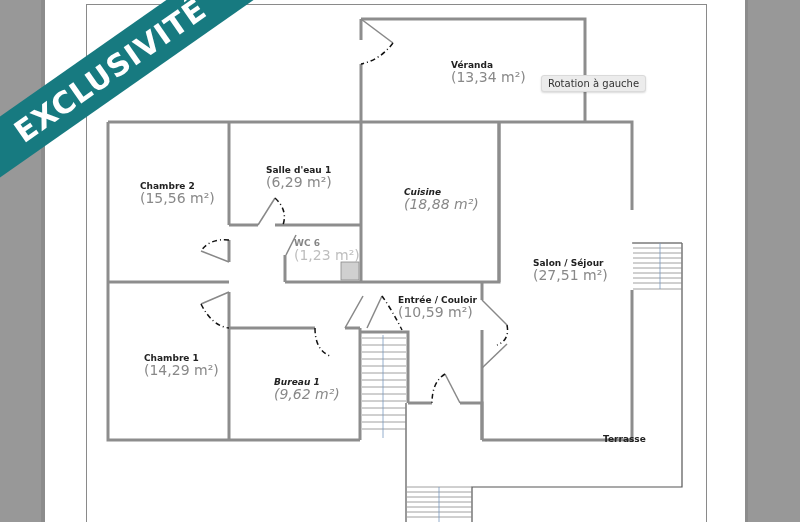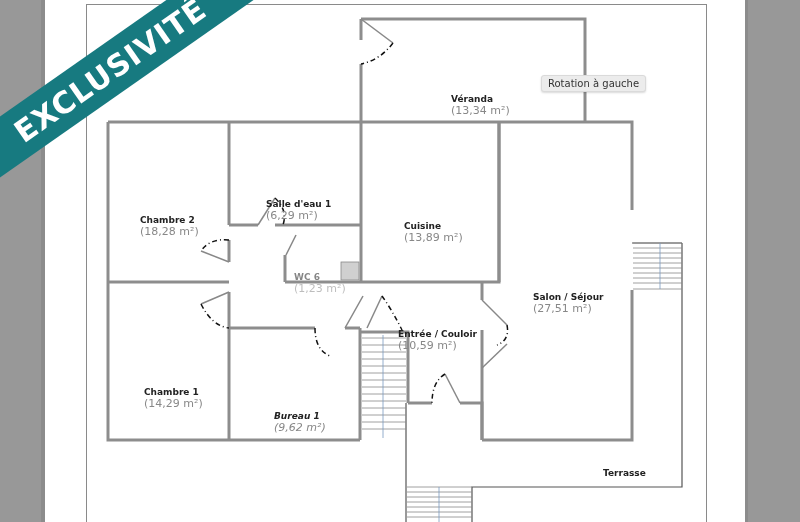--- a/index.html
+++ b/index.html
@@ -14,22 +14,22 @@
     background: #ffffff;
   }
   .page-edge-left { position:absolute; left:41px; top:0; width:4px; height:522px; background:#8c8c8c; }
   .page-edge-right { position:absolute; left:745px; top:0; width:3px; height:522px; background:#8c8c8c; }
   .plan-frame {
     position: absolute; left: 86px; top: 4px; width: 621px; height: 530px;
     border: 1px solid #8a8a8a; box-sizing: border-box;
   }
   svg.plan { position: absolute; left: 0; top: 0; }
   .room-label { position: absolute; text-align: left; white-space: nowrap; }
-  .room-name { font-size: 9px; font-weight: bold; color: #222; display:block; line-height: 12px; margin-top: 34px; }
-  .room-area { font-size: 11px; color: #888; display:block; line-height: 12px; }
+  .room-name { font-size: 9px; font-weight: bold; color: #222; display:block; line-height: 12px; }
+  .room-area { font-size: 14px; color: #888; display:block; line-height: 12px; }
   .ribbon {
     position: absolute; left: -70px; top: 45px; width: 360px; height: 50px;
     background: #177a80;
     transform: rotate(-35deg);
     transform-origin: center;
     display: flex; align-items: center; justify-content: center;
   }
   .ribbon span {
     color: #ffffff; font-weight: bold; font-size: 30px; letter-spacing: 1px;
     font-family: "DejaVu Sans", sans-serif;
@@ -161,29 +161,29 @@
     <path d="M445 374 Q432 382 432 403"></path>
   </g>
 </svg>
 
 <div class="room-label" style="left:451px;top:59px;">
   <span class="room-name">Véranda</span>
   <span class="room-area">(13,34 m²)</span>
 </div>
 <div class="room-label" style="left:140px;top:180px;">
   <span class="room-name">Chambre 2</span>
-  <span class="room-area">(18,28 m²)</span>
+  <span class="room-area">(15,56 m²)</span>
 </div>
 <div class="room-label" style="left:266px;top:164px;">
   <span class="room-name">Salle d'eau 1</span>
   <span class="room-area">(6,29 m²)</span>
 </div>
-<div class="room-label" style="left:404px;top:186px;">
+<div class="room-label" style="left:404px;top:186px;font-style:italic;">
   <span class="room-name">Cuisine</span>
-  <span class="room-area">(13,89 m²)</span>
+  <span class="room-area">(18,88 m²)</span>
 </div>
 <div class="room-label" style="left:294px;top:237px;opacity:0.55;">
   <span class="room-name">WC 6</span>
   <span class="room-area">(1,23 m²)</span>
 </div>
 <div class="room-label" style="left:533px;top:257px;">
   <span class="room-name">Salon / Séjour</span>
   <span class="room-area">(27,51 m²)</span>
 </div>
 <div class="room-label" style="left:398px;top:294px;">

